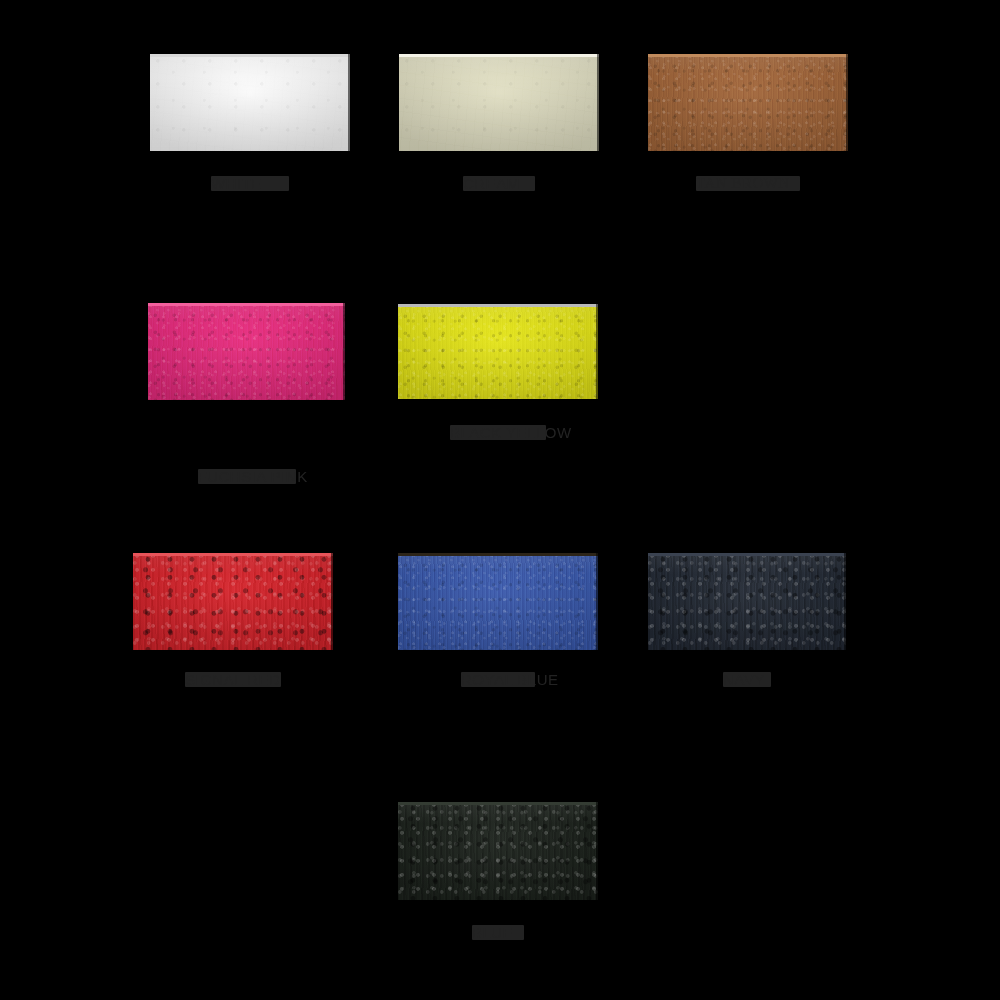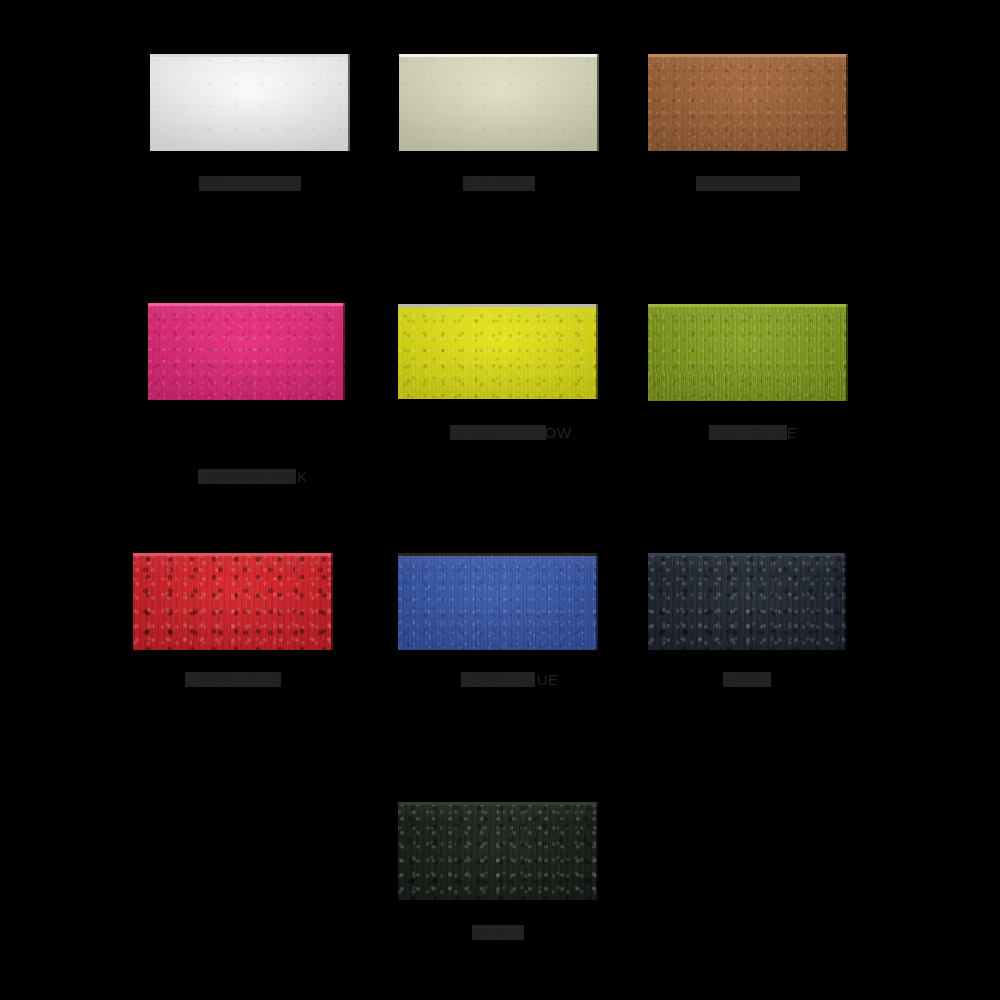--- a/index.html
+++ b/index.html
@@ -167,21 +167,21 @@
 
 <div id="swatch-board" style="background: rgb(0, 0, 0);">
     <div class="swatch-cell" style="left: 150px; top: 54px; width: 200px;">
       <div class="swatch-chip grain-smooth" style="width: 200px; height: 97px; background: rgb(254, 254, 254);">
         <div class="chip-highlight" style="background: rgb(216, 216, 216);"></div>
         <div class="grain-shade"></div>
         <div class="grain-pebble"></div>
         <div class="grain-fiber"></div>
         <div class="chip-edge"></div>
       </div>
-      <div class="swatch-label" style="width: 102px; height: 15px; background: rgb(35, 35, 35); color: rgb(35, 35, 35); margin-top: 25px;">WHITE</div>
+      <div class="swatch-label" style="width: 78px; height: 15px; background: rgb(35, 35, 35); color: rgb(35, 35, 35); margin-top: 25px;">WHITE</div>
     </div>
     <div class="swatch-cell" style="left: 399px; top: 54px; width: 200px;">
       <div class="swatch-chip grain-smooth" style="width: 200px; height: 97px; background: rgb(228, 226, 198);">
         <div class="chip-highlight" style="background: rgb(243, 242, 230);"></div>
         <div class="grain-shade"></div>
         <div class="grain-pebble"></div>
         <div class="grain-fiber"></div>
         <div class="chip-edge"></div>
       </div>
       <div class="swatch-label" style="width: 72px; height: 15px; background: rgb(35, 35, 35); color: rgb(35, 35, 35); margin-top: 25px;">CREAM</div>
@@ -209,30 +209,20 @@
     <div class="swatch-cell" style="left: 398px; top: 304px; width: 200px;">
       <div class="swatch-chip grain-streak" style="width: 200px; height: 95px; background: rgb(231, 231, 24);">
         <div class="chip-highlight" style="background: rgb(185, 185, 185);"></div>
         <div class="grain-shade"></div>
         <div class="grain-pebble"></div>
         <div class="grain-fiber"></div>
         <div class="chip-edge"></div>
       </div>
       <div class="swatch-label" style="width: 96px; height: 15px; background: rgb(35, 35, 35); color: rgb(35, 35, 35); margin-top: 26px;">BLACK YELLOW</div>
     </div>
-    <div class="swatch-cell" style="left: 648px; top: 304px; width: 200px;">
-      <div class="swatch-chip grain-streak" style="width: 200px; height: 97px; background: rgb(135, 162, 32);">
-        <div class="chip-highlight" style="background: rgb(158, 182, 58);"></div>
-        <div class="grain-shade"></div>
-        <div class="grain-pebble"></div>
-        <div class="grain-fiber"></div>
-        <div class="chip-edge"></div>
-      </div>
-      <div class="swatch-label" style="width: 78px; height: 15px; background: rgb(35, 35, 35); color: rgb(35, 35, 35); margin-top: 24px;">LIME OLIVE</div>
-    </div>
     <div class="swatch-cell" style="left: 149px; top: 553px; width: 168px; border-radius: 11px;">
       <div class="swatch-chip grain-coarse" style="width: 200px; height: 97px; background: rgb(216, 36, 44);">
         <div class="chip-highlight" style="background: rgb(232, 84, 90);"></div>
         <div class="grain-shade"></div>
         <div class="grain-pebble"></div>
         <div class="grain-fiber"></div>
         <div class="chip-edge"></div>
       </div>
       <div class="swatch-label" style="width: 96px; height: 15px; background: rgb(35, 35, 35); color: rgb(35, 35, 35); margin-top: 22px;">SIGNAL RED</div>
     </div>

